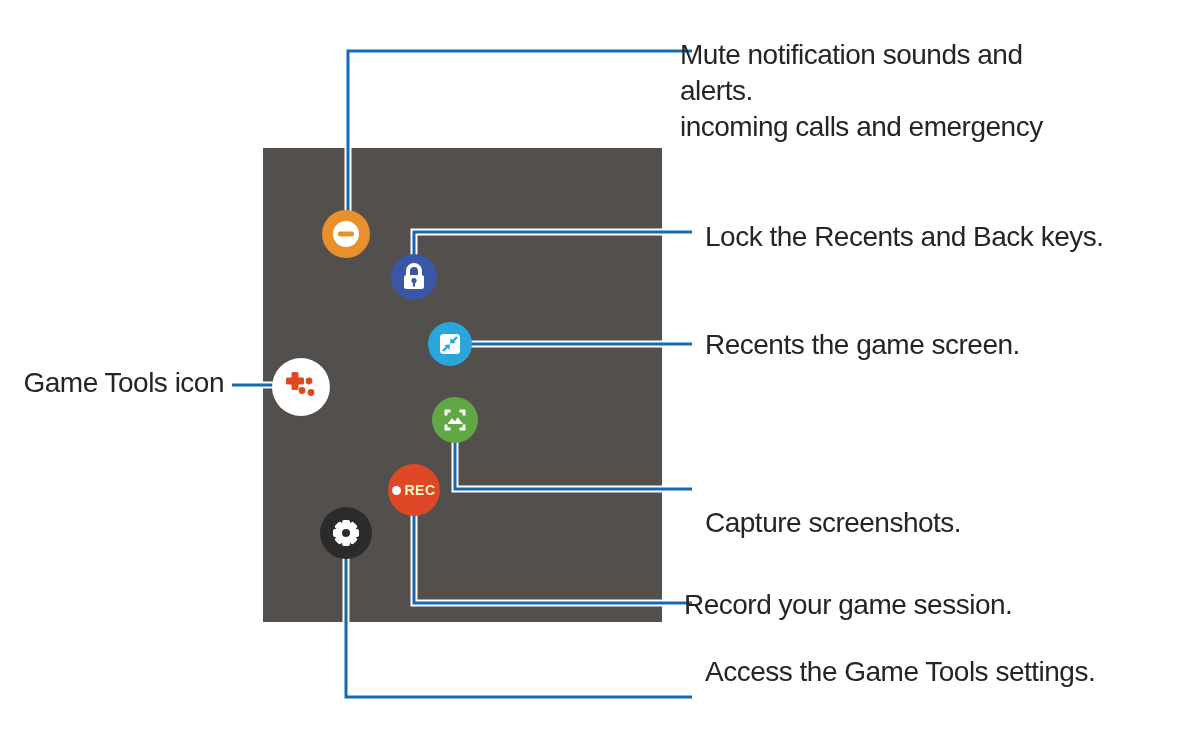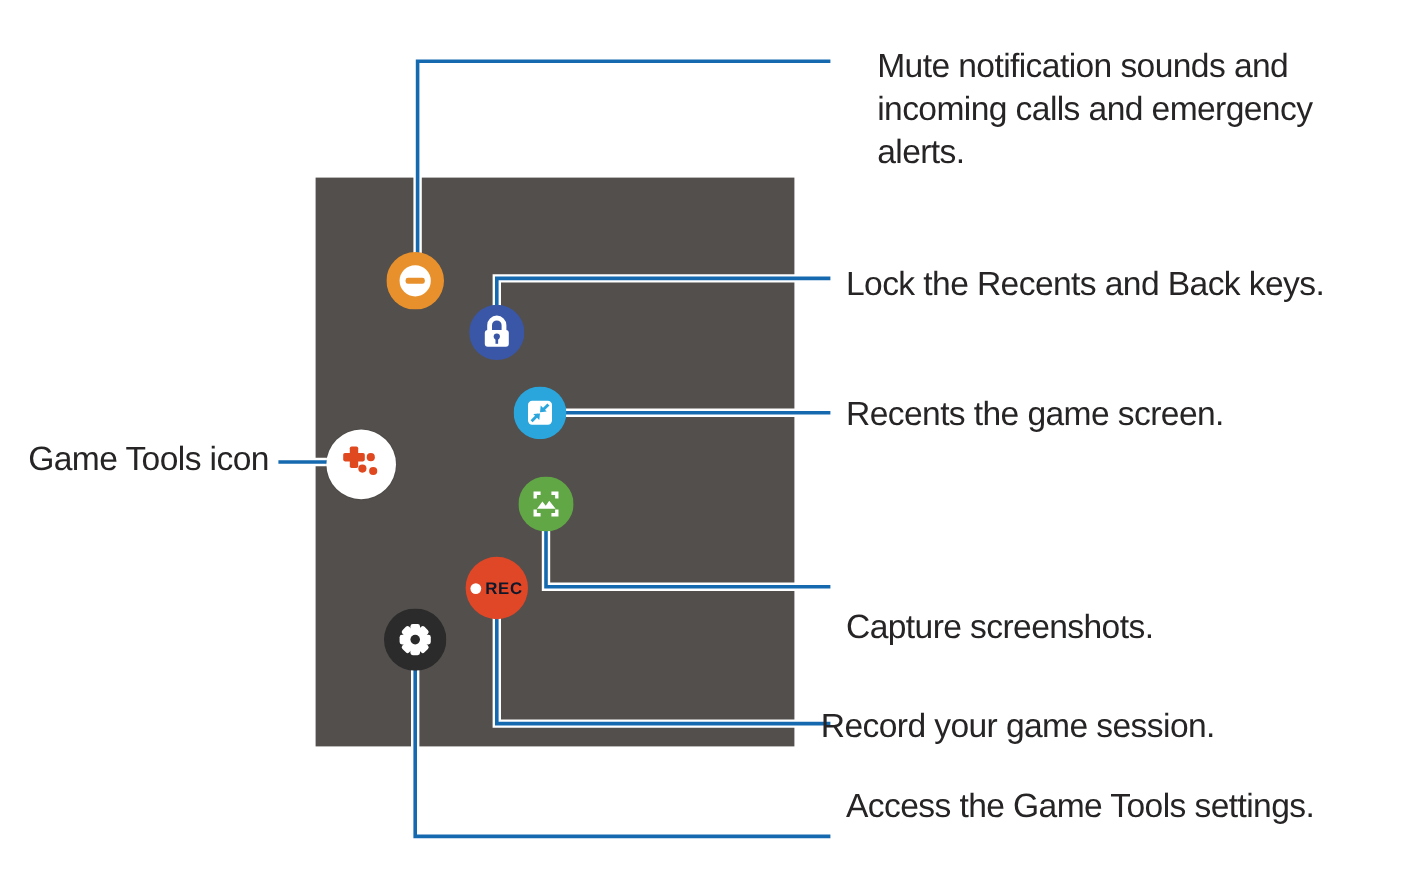--- a/index.html
+++ b/index.html
@@ -19,27 +19,27 @@
   .icon svg{display:block;}
   #icon-mute{left:322px;top:210px;width:48px;height:48px;}
   #icon-lock{left:391px;top:254px;width:46px;height:46px;}
   #icon-minimize{left:428px;top:322px;width:44px;height:44px;}
   #icon-capture{left:432px;top:397px;width:46px;height:46px;}
   #icon-record{left:388px;top:464px;width:52px;height:52px;background:#df4727;}
   #icon-settings{left:320px;top:507px;width:52px;height:52px;}
   #icon-gametools{left:272px;top:358px;width:58px;height:58px;background:#ffffff;box-shadow:0 0 0 1px rgba(0,0,0,0.05);}
   .rec-inner{display:flex;align-items:center;gap:3px;}
   .rec-dot{width:9px;height:9px;border-radius:50%;background:#ffffff;}
-  .rec-text{color:#0f172a;font-size:14px;font-weight:bold;letter-spacing:0.5px;}
+  .rec-text{color:#fef9c3;font-size:14px;font-weight:bold;letter-spacing:0.5px;}
   .label{
     position:absolute;z-index:4;font-size:28px;letter-spacing:-0.5px;
     line-height:32px;white-space:nowrap;
   }
   #label-gametools{left:12px;top:367px;width:212px;text-align:right;}
-  #label-mute{left:731px;top:37px;line-height:36px;}
+  #label-mute{left:680px;top:37px;line-height:36px;}
   #label-lock{left:705px;top:221px;}
   #label-minimise{left:705px;top:329px;}
   #label-capture{left:705px;top:480px;margin-top:27px;}
   #label-record{left:684px;top:589px;}
   #label-access{left:705px;top:656px;}
 </style>
 </head>
 <body>
 
 <div id="screen"></div>
@@ -139,22 +139,22 @@
       <circle cx="30" cy="32.5" r="3.4"></circle>
       <circle cx="39" cy="34.5" r="3.4"></circle>
     </g>
   </svg>
 </div>
 
 <div class="label" id="label-gametools">Game Tools icon</div>
 
 <div class="label" id="label-mute">
   <div>Mute notification sounds and</div>
+  <div>alerts.</div>
   <div>incoming calls and emergency</div>
-  <div>alerts.</div>
 </div>
 
 <div class="label" id="label-lock">Lock the Recents and Back keys.</div>
 
 <div class="label" id="label-minimise">Recents the game screen.</div>
 
 <div class="label" id="label-capture">Capture screenshots.</div>
 
 <div class="label" id="label-record">Record your game session.</div>
 

